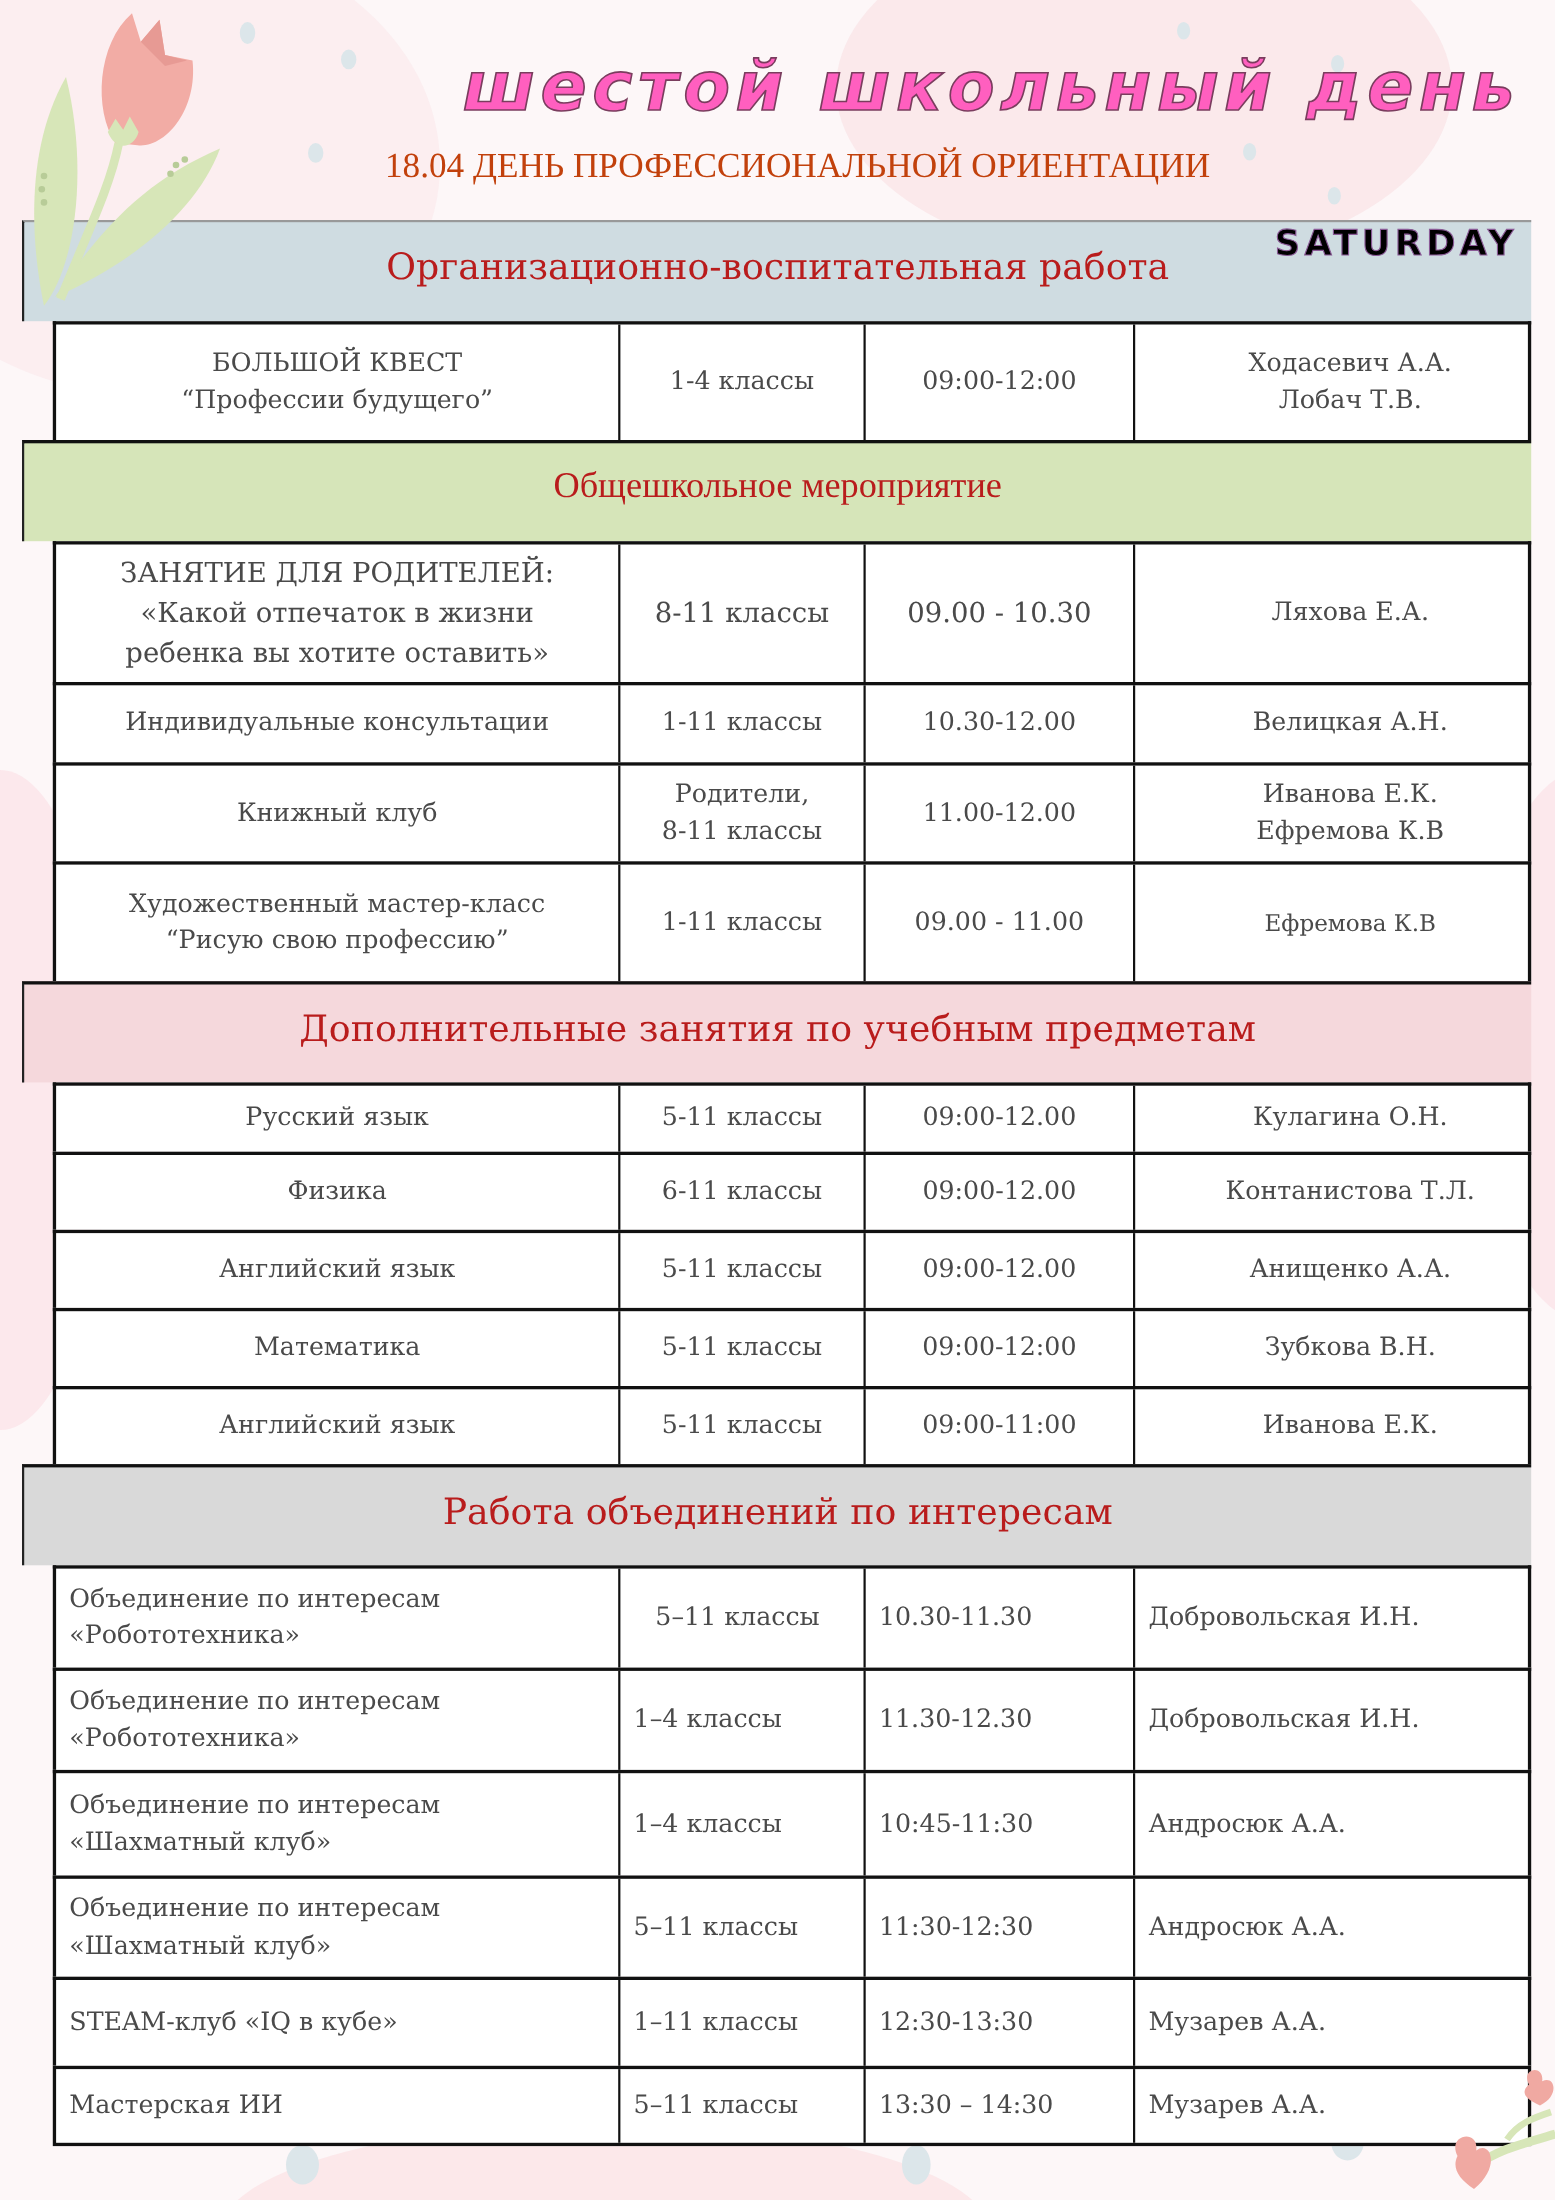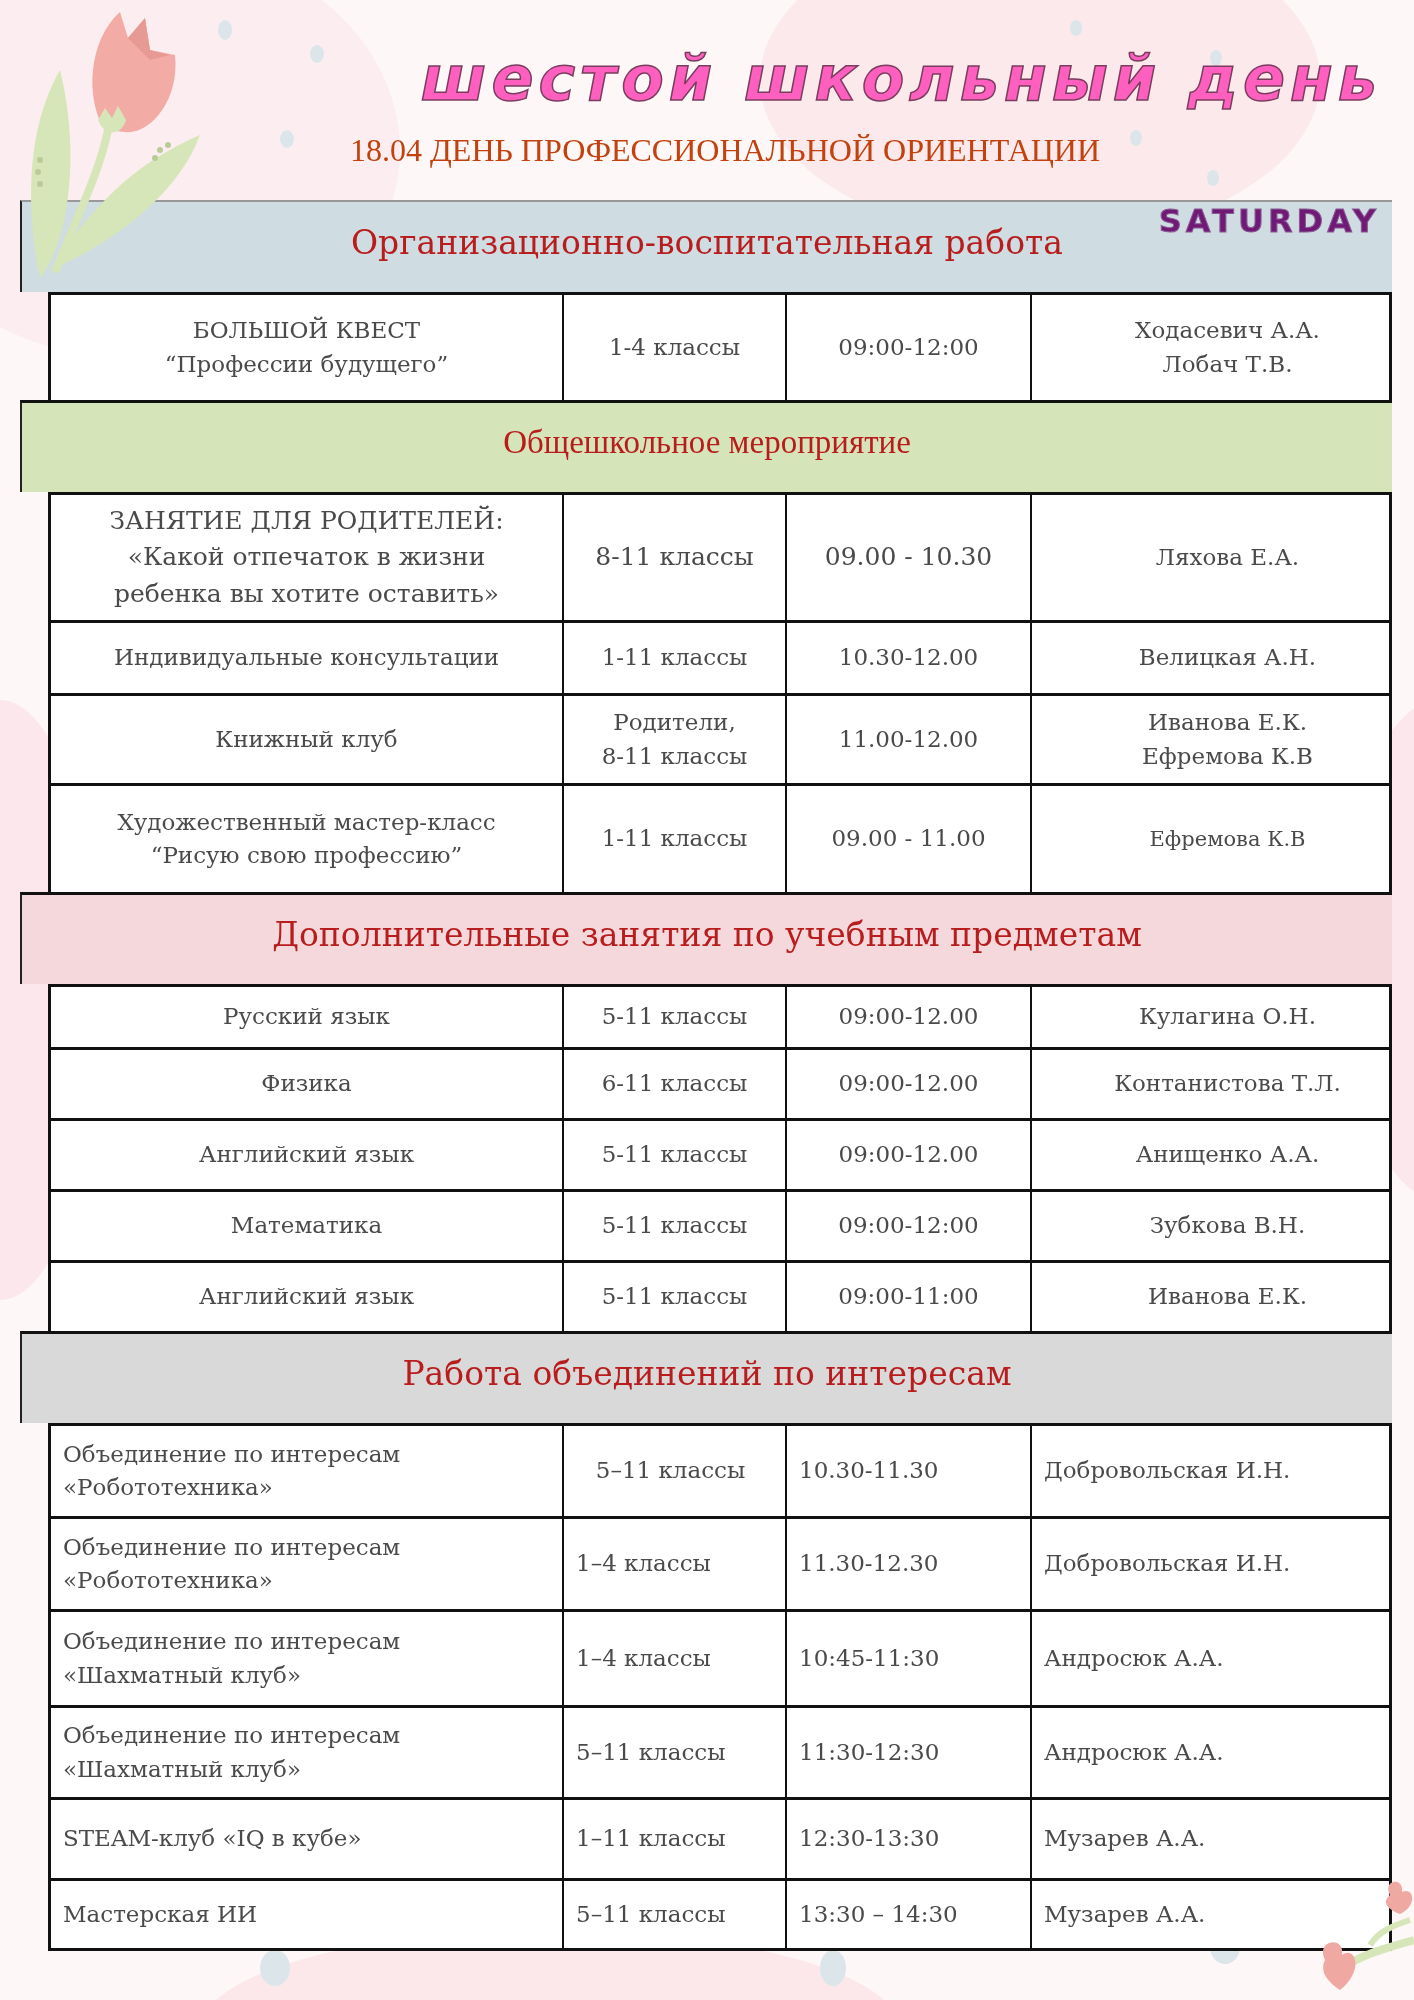--- a/index.html
+++ b/index.html
@@ -33,21 +33,21 @@
     color: #c2410c;
     letter-spacing: 0px;
   }
   .saturday {
     position: absolute;
     right: 34px; top: 202px;
     font-family: "DejaVu Sans", sans-serif;
     font-weight: bold;
     font-size: 32px;
     letter-spacing: 4px;
-    color: #701a75;
+    color: #000000;
     -webkit-text-stroke: 1px #8a5a96;
     z-index: 5;
   }
 
   .table-wrap {
     position: absolute;
     left: 20px; top: 200px;
     width: 1372px;
     z-index: 2;
   }

